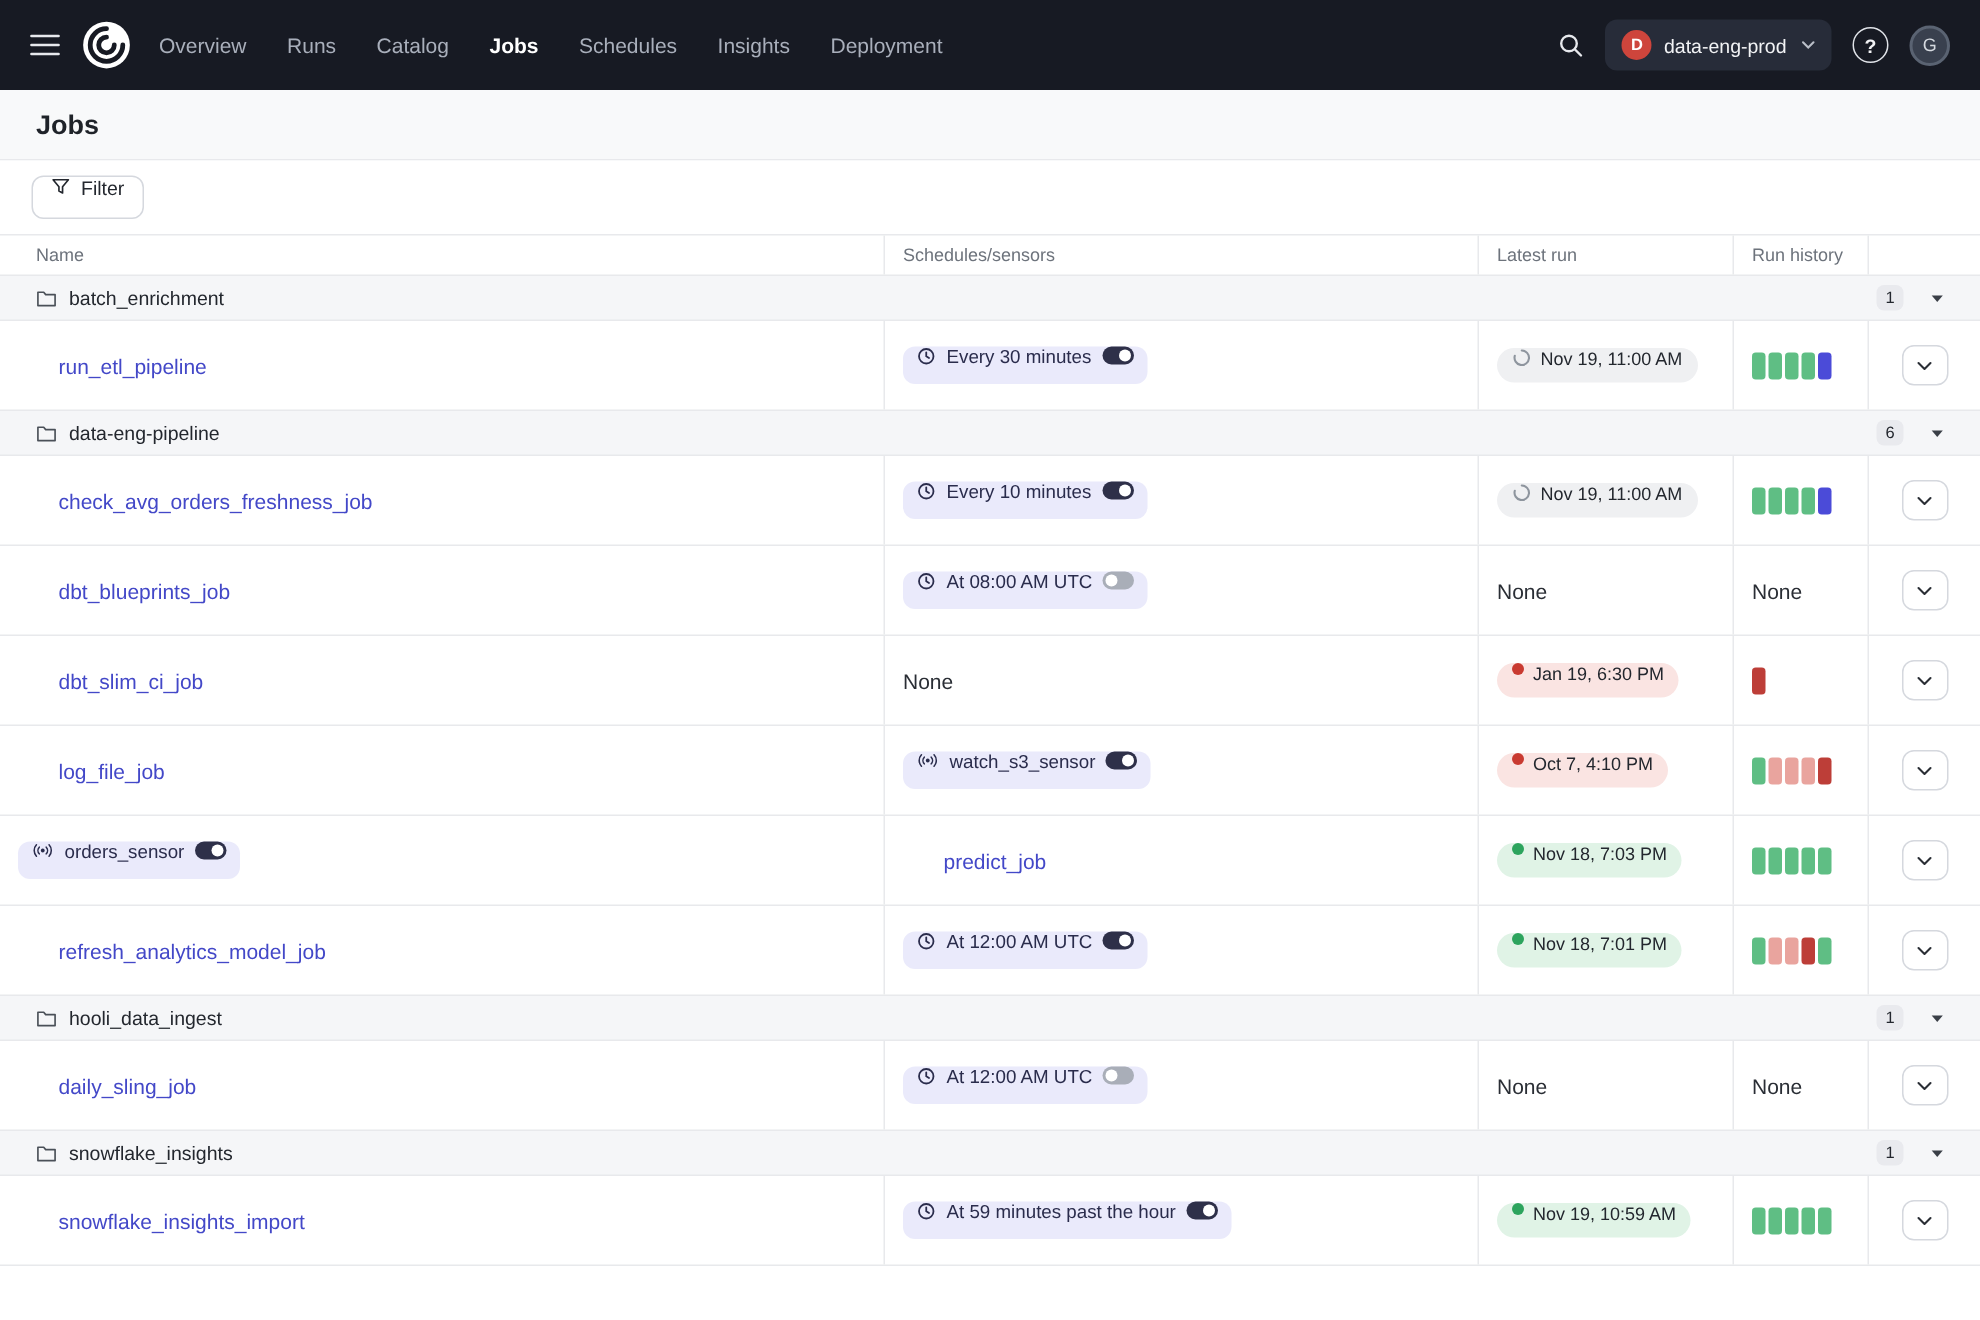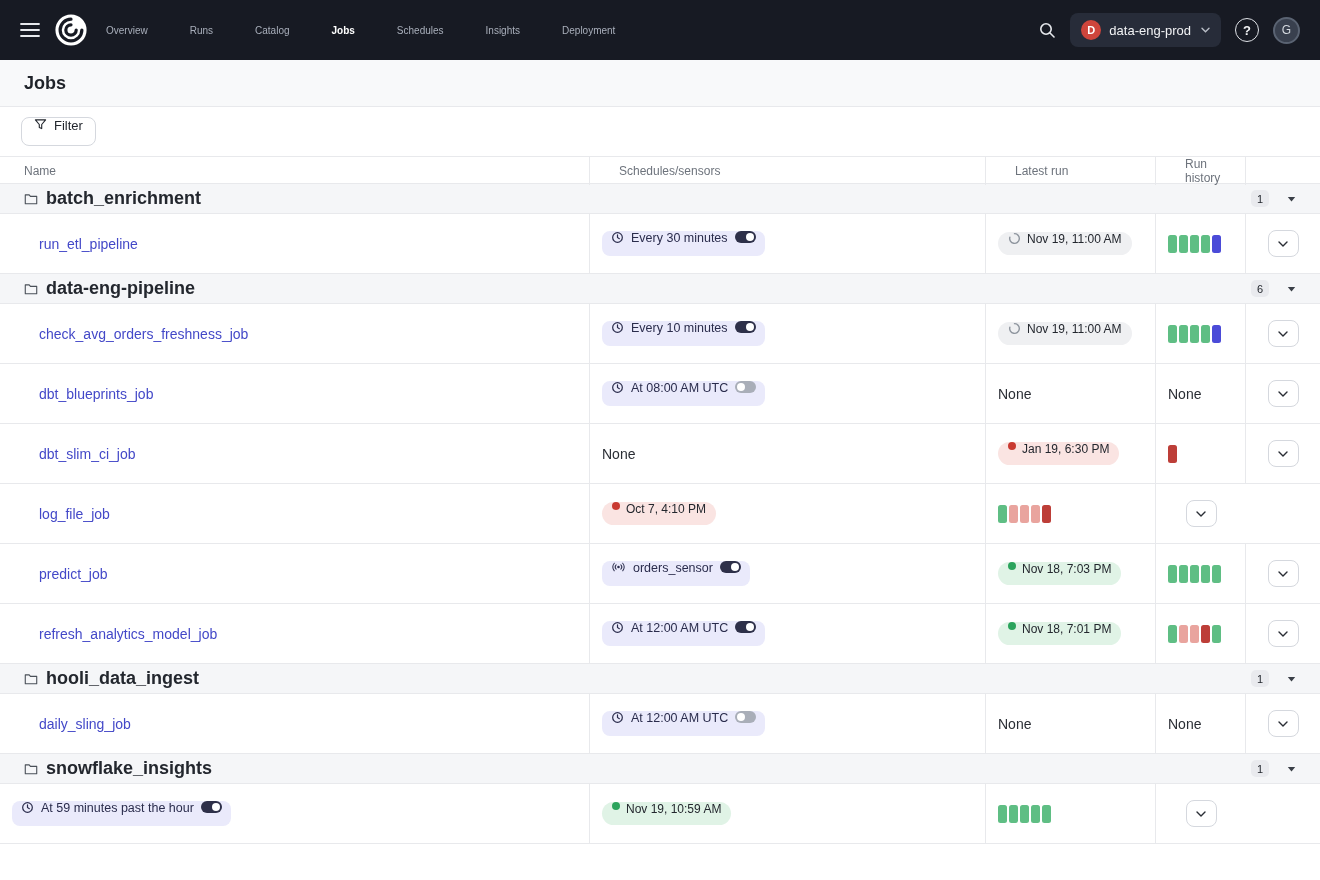--- a/index.html
+++ b/index.html
@@ -14,21 +14,21 @@
   *{box-sizing:border-box;margin:0;padding:0}
   body{width:1320px;height:880px;overflow:hidden;background:#fff;color:var(--text-primary);
        font-family:"Liberation Sans",sans-serif;font-size:14px}
   a{text-decoration:none}
   button{font-family:inherit}
 
   
   .navbar{height:60px;background:var(--navbar-bg);display:flex;align-items:center;padding:0 20px}
   .nav-icon-btn{display:inline-flex;align-items:center;justify-content:center;cursor:pointer;flex:none}
   .logo{margin-left:14px;display:inline-flex;cursor:pointer}
-  .nav-items{display:flex;gap:42px;margin-left:18px;font-size:10px}
+  .nav-items{display:flex;gap:27px;margin-left:18px;font-size:14px}
   .nav-item{color:#A9AFBB;cursor:pointer;white-space:nowrap}
   .nav-item.active{color:#fff;font-weight:700}
   .nav-right{margin-left:auto;display:flex;align-items:center;gap:14px}
   .deploy-chip{display:flex;align-items:center;gap:8px;background:#272C39;border-radius:8px;
                height:34px;padding:0 11px;color:#F2F3F5;font-size:13px;cursor:pointer}
   .deploy-badge{width:20px;height:20px;border-radius:50%;background:var(--deployment-badge-bg);
                 color:#fff;font-size:11px;font-weight:700;display:flex;align-items:center;justify-content:center}
   .chip-caret{display:inline-flex;margin-left:2px}
   .help-btn{width:24px;height:24px;border-radius:50%;border:1.5px solid #DFE2E7;color:#F2F3F5;
             display:flex;align-items:center;justify-content:center;font-size:13px;font-weight:700;cursor:pointer}
@@ -40,28 +40,28 @@
              display:flex;align-items:center;padding:0 24px}
   .page-title{font-size:18px;font-weight:700;color:#1F2329}
   .filter-bar{height:49px;display:flex;align-items:center;padding:0 21px;background:#fff}
   .filter-btn{display:inline-flex;align-items:flex-start;gap:7px;height:29px;padding:0 12px;background:#fff;
               border:1px solid #D5D8DE;border-radius:8px;font-size:13px;color:#23272E;cursor:pointer}
 
   
   .grid-cols{display:grid;grid-template-columns:590px 396px 170px 90px 74px}
   .table-header{height:28px;border-top:1px solid var(--border);border-bottom:1px solid var(--border);
                 font-size:12px;color:var(--text-muted)}
-  .hcell{height:100%;display:flex;align-items:center;padding:0 29px;border-right:1px solid var(--border)}
+  .hcell{height:100%;display:flex;align-items:center;padding:0 12px;border-right:1px solid var(--border)}
   .hcell:last-child{border-right:none}
   .hcell.name-cell{padding-left:24px}
 
   .group-row{height:30px;background:var(--group-bg);border-bottom:1px solid var(--border);
              display:flex;align-items:center;padding:0 24px;gap:8px;cursor:pointer}
   .gicon{display:inline-flex;flex:none}
-  .group-name{font-size:18px;font-weight:700;color:#23272E}
+  .group-name{font-size:13px;font-weight:400;color:#23272E}
   .count-badge{margin-left:auto;background:#E9EAEE;border-radius:5px;min-width:18px;height:17px;font-size:11px;
                display:inline-flex;align-items:center;justify-content:center;padding:0 5px;color:#23272E}
   .gcaret{display:inline-flex;margin-left:10px}
 
   .job-row{height:60px;border-bottom:1px solid var(--border)}
   .job-row{display:grid;grid-template-columns:590px 396px 170px 90px 74px}
   .cell{display:flex;align-items:center;padding:0 12px;border-right:1px solid var(--border);min-width:0}
   .cell:last-child{border-right:none}
   .cell.name-cell{padding-left:39px}
   .cell.action-cell{justify-content:center;padding:0}
@@ -348,20 +348,32 @@
             <path d="M1 1l4 4 4-4" stroke="#2A2E35" stroke-width="1.4" stroke-linecap="round" stroke-linejoin="round"></path>
           </svg>
         </button>
       </div>
     </div>
     <div class="job-row">
       <div class="cell name-cell">
         <a href="#" class="job-link">log_file_job</a>
       </div>
       <div class="cell">
+        <span class="trigger-pill">
+          <span class="picon">
+            <svg width="15" height="12" viewBox="0 0 16 14" fill="none">
+              <circle cx="8" cy="7" r="1.5" fill="currentColor"></circle>
+              <path d="M5.3 4.4a3.8 3.8 0 0 0 0 5.2M10.7 4.4a3.8 3.8 0 0 1 0 5.2M3.1 2.6a6.4 6.4 0 0 0 0 8.8M12.9 2.6a6.4 6.4 0 0 1 0 8.8" stroke="currentColor" stroke-width="1.2" stroke-linecap="round"></path>
+            </svg>
+          </span>
+          <span>watch_s3_sensor</span>
+          <span class="toggle on"></span>
+        </span>
+      </div>
+      <div class="cell">
         <span class="run-pill failure">
           <span class="dot failure"></span>
           <span>Oct 7, 4:10 PM</span>
         </span>
       </div>
       <div class="cell">
         <span class="bars">
           <span class="bar green"></span>
           <span class="bar pink"></span>
           <span class="bar pink"></span>
@@ -371,34 +383,34 @@
       </div>
       <div class="cell action-cell">
         <button class="row-expand-btn">
           <svg width="10" height="6" viewBox="0 0 10 6" fill="none">
             <path d="M1 1l4 4 4-4" stroke="#2A2E35" stroke-width="1.4" stroke-linecap="round" stroke-linejoin="round"></path>
           </svg>
         </button>
       </div>
     </div>
     <div class="job-row">
-      <div class="cell name-cell">
-        <a href="#" class="job-link">predict_job</a>
-      </div>
       <div class="cell">
         <span class="trigger-pill">
           <span class="picon">
             <svg width="15" height="12" viewBox="0 0 16 14" fill="none">
               <circle cx="8" cy="7" r="1.5" fill="currentColor"></circle>
               <path d="M5.3 4.4a3.8 3.8 0 0 0 0 5.2M10.7 4.4a3.8 3.8 0 0 1 0 5.2M3.1 2.6a6.4 6.4 0 0 0 0 8.8M12.9 2.6a6.4 6.4 0 0 1 0 8.8" stroke="currentColor" stroke-width="1.2" stroke-linecap="round"></path>
             </svg>
           </span>
           <span>orders_sensor</span>
           <span class="toggle on"></span>
         </span>
+      </div>
+      <div class="cell name-cell">
+        <a href="#" class="job-link">predict_job</a>
       </div>
       <div class="cell">
         <span class="run-pill success">
           <span class="dot success"></span>
           <span>Nov 18, 7:03 PM</span>
         </span>
       </div>
       <div class="cell">
         <span class="bars">
           <span class="bar green"></span>
@@ -507,20 +519,23 @@
       </span>
       <span class="group-name">snowflake_insights</span>
       <span class="count-badge">1</span>
       <span class="gcaret">
         <svg width="9" height="6" viewBox="0 0 9 6">
           <path d="M.8 1h7.4L4.5 5.4z" fill="#3A3F47"></path>
         </svg>
       </span>
     </div>
     <div class="job-row">
+      <div class="cell name-cell">
+        <a href="#" class="job-link">snowflake_insights_import</a>
+      </div>
       <div class="cell">
         <span class="trigger-pill">
           <span class="picon">
             <svg width="13" height="13" viewBox="0 0 14 14" fill="none">
               <circle cx="7" cy="7" r="5.2" stroke="currentColor" stroke-width="1.3"></circle>
               <path d="M7 4.2V7l2 1.3" stroke="currentColor" stroke-width="1.3" stroke-linecap="round"></path>
             </svg>
           </span>
           <span>At 59 minutes past the hour</span>
           <span class="toggle on"></span>

